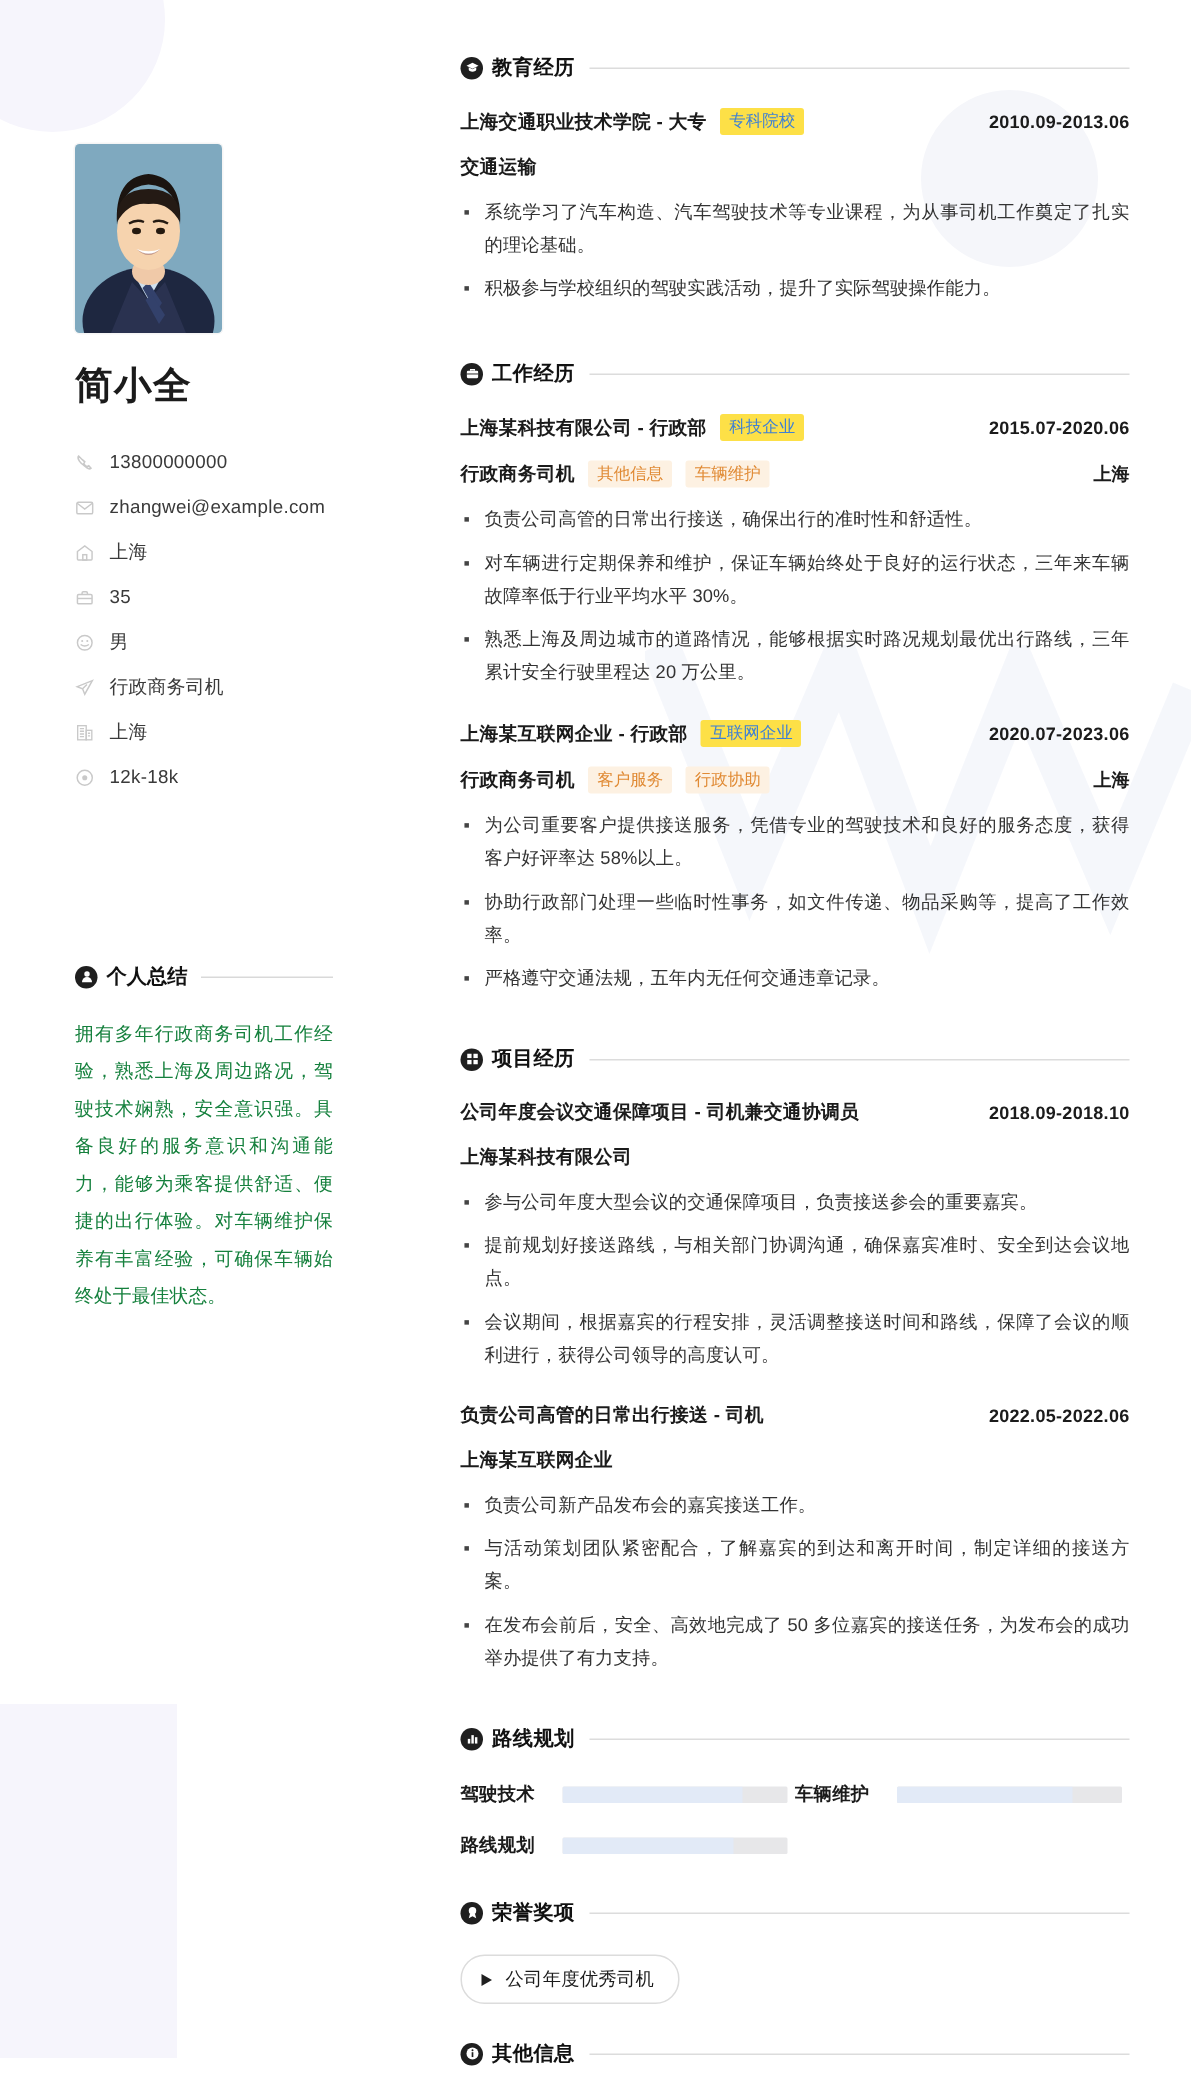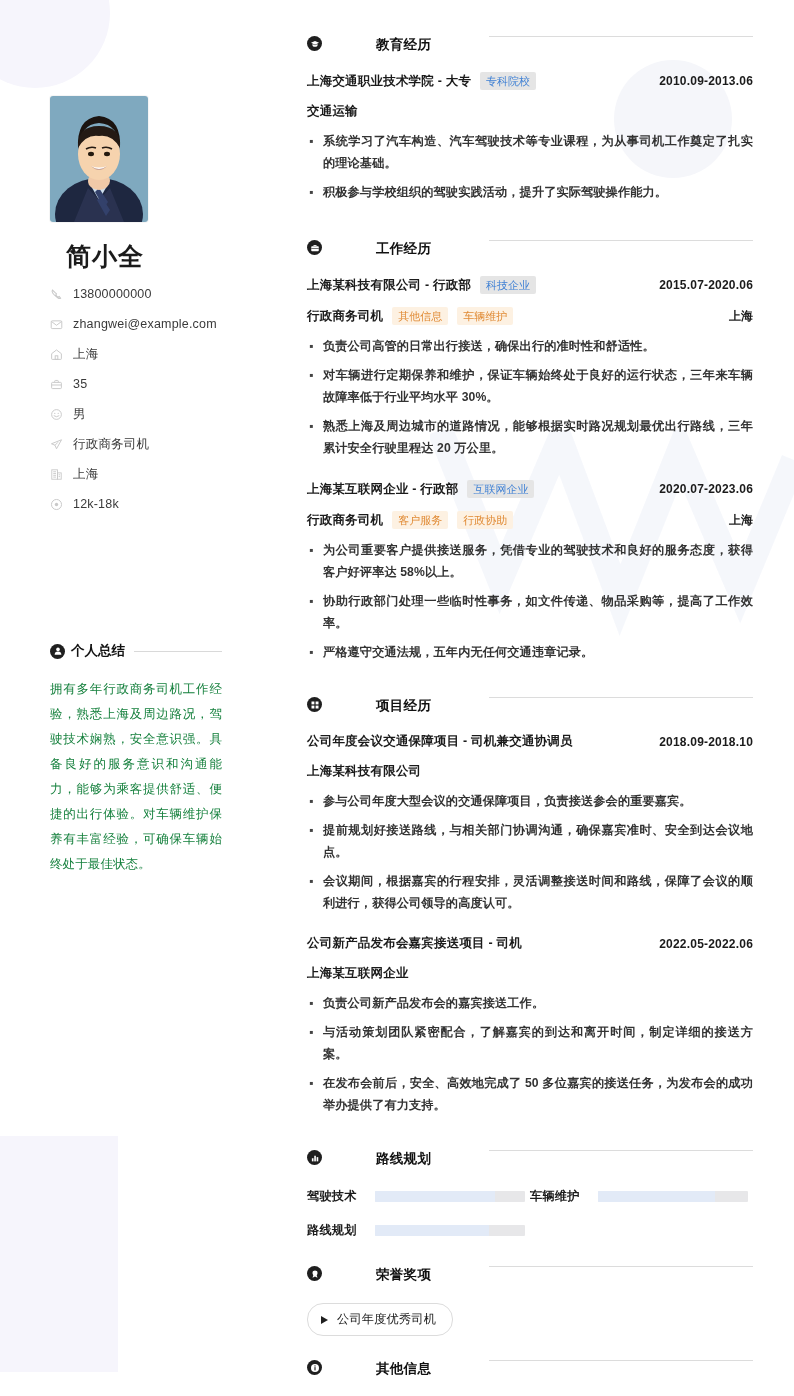--- a/index.html
+++ b/index.html
@@ -31,24 +31,24 @@
     position:absolute;left:0;top:0;width:290px;height:1396px;
     z-index:2;
   }
   .photo{
     position:absolute;left:50px;top:96px;width:98px;height:126px;
     border-radius:3px;overflow:hidden;
     box-shadow:0 0 0 1px rgba(0,0,0,.04);
   }
   .photo svg{display:block;width:100%;height:100%;}
   .pname{
-    position:absolute;left:66px;top:240px;
+    position:absolute;left:50px;top:240px;
     font-size:25px;font-weight:700;letter-spacing:1px;color:#1b1b1b;
   }
-  .contacts{position:absolute;left:50px;top:281px;width:220px;}
+  .contacts{position:absolute;left:50px;top:295px;width:220px;}
   .crow{display:flex;align-items:center;height:26px;margin-bottom:4px;}
   .crow .ci{width:18px;flex:0 0 18px;display:flex;align-items:center;justify-content:flex-start;opacity:.45;}
   .crow .ci svg{display:block;}
   .crow .ctxt{font-size:12.5px;color:#3a3a3a;margin-left:5px;letter-spacing:.2px;}
   .sb-sec{position:absolute;left:50px;top:622px;width:172px;}
   .sb-sec-head{display:flex;align-items:center;margin-top:20px;}
   .sb-sec-head .bullet{
     width:15px;height:15px;border-radius:50%;background:#1f1f1f;
     display:flex;align-items:center;justify-content:center;flex:0 0 15px;
   }
@@ -58,49 +58,49 @@
   .sb-sec-head .rule{flex:1;height:1px;background:#d9d9d9;margin-left:9px;}
   .summary{
     margin-top:17px;font-size:12.5px;line-height:25px;color:#15803d;
     text-align:justify;letter-spacing:.1px;
   }
   
   .main{
     position:absolute;left:307px;top:0;width:446px;z-index:2;
   }
   .section{margin-bottom:0;}
-  .sec-head{display:flex;margin-bottom:0;gap:48px;}
+  .sec-head{display:flex;align-items:center;margin-bottom:0;}
   .sec-ico{
     width:15px;height:15px;border-radius:50%;background:#1f1f1f;
     flex:0 0 15px;display:flex;align-items:center;justify-content:center;
   }
   .sec-ico svg{display:block;}
   .sec-title{font-size:13.5px;font-weight:700;color:#111;margin-left:6px;white-space:nowrap;letter-spacing:.3px;}
   .sec-rule{flex:1;height:1px;background:#dcdcdc;margin-left:10px;}
   .entry{margin-top:18px;}
   .e-line{display:flex;align-items:center;justify-content:space-between;}
   .e-left{display:flex;align-items:center;min-width:0;}
   .e-title{font-size:12.5px;font-weight:700;color:#1b1b1b;letter-spacing:.2px;white-space:nowrap;}
   .tag{
     font-size:11px;padding:2px 6px;border-radius:2px;margin-left:9px;
     white-space:nowrap;line-height:14px;
   }
-  .tag.blue{background:#e5e5e5;color:#3f80d4;}
+  .tag.blue{background:#fde047;color:#3f80d4;}
   .tag.orange{background:#fdf1e2;color:#e08a34;}
   .e-date{font-size:12px;font-weight:700;color:#1b1b1b;white-space:nowrap;letter-spacing:.2px;}
   .e-sub{font-size:12.5px;font-weight:700;color:#1b1b1b;margin-top:13px;letter-spacing:.2px;}
   .e-loc{font-size:12px;font-weight:700;color:#1b1b1b;white-space:nowrap;}
   .bullets{margin-top:10px;}
   .bl{display:flex;margin-bottom:7px;}
   .bl .dot{
     flex:0 0 14px;color:#444;font-size:12px;line-height:22px;
     display:block;text-align:left;padding-left:2px;
   }
   .bl .btxt{
-    font-size:12.2px;line-height:22px;color:#333;text-align:justify;letter-spacing:.1px;font-weight:bold;
+    font-size:12.2px;line-height:22px;color:#333;text-align:justify;letter-spacing:.1px;
   }
   
   .skills{margin-top:20px;display:flex;flex-wrap:wrap;}
   .skill{width:50%;display:flex;align-items:center;margin-bottom:17px;}
   .skill .sname{font-size:12.2px;font-weight:700;color:#1b1b1b;width:62px;flex:0 0 62px;letter-spacing:.2px;}
   .skill .strack{
     height:11px;background:#e7e7e9;border-radius:1px;position:relative;overflow:hidden;
     flex:0 0 150px;width:150px;margin-left:6px;
   }
   .skill .sfill{position:absolute;left:0;top:0;height:100%;background:#e2eaf7;}
@@ -395,21 +395,21 @@
           </div>
         <div class="bl">
             <span class="dot">▪</span>
             <span class="btxt">会议期间，根据嘉宾的行程安排，灵活调整接送时间和路线，保障了会议的顺利进行，获得公司领导的高度认可。</span>
           </div>
       </div>
     </div>
 
     <div class="entry" style="margin-top:21px">
       <div class="e-line">
-        <span class="e-title">公司新产品发布会嘉宾接送项目 - 司机</span>
+        <span class="e-title">负责公司高管的日常出行接送 - 司机</span>
         <span class="e-date">2022.05-2022.06</span>
       </div>
       <div class="e-sub">上海某互联网企业</div>
       <div class="bullets">
         <div class="bl">
             <span class="dot">▪</span>
             <span class="btxt">负责公司新产品发布会的嘉宾接送工作。</span>
           </div>
         <div class="bl">
             <span class="dot">▪</span>

